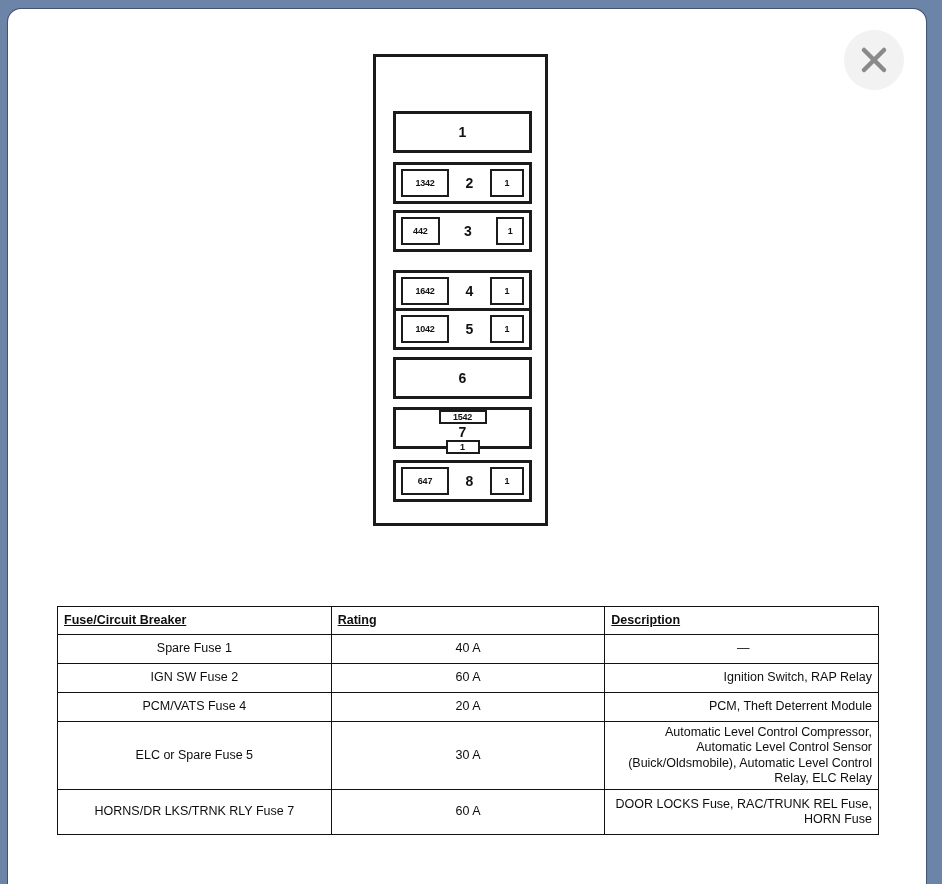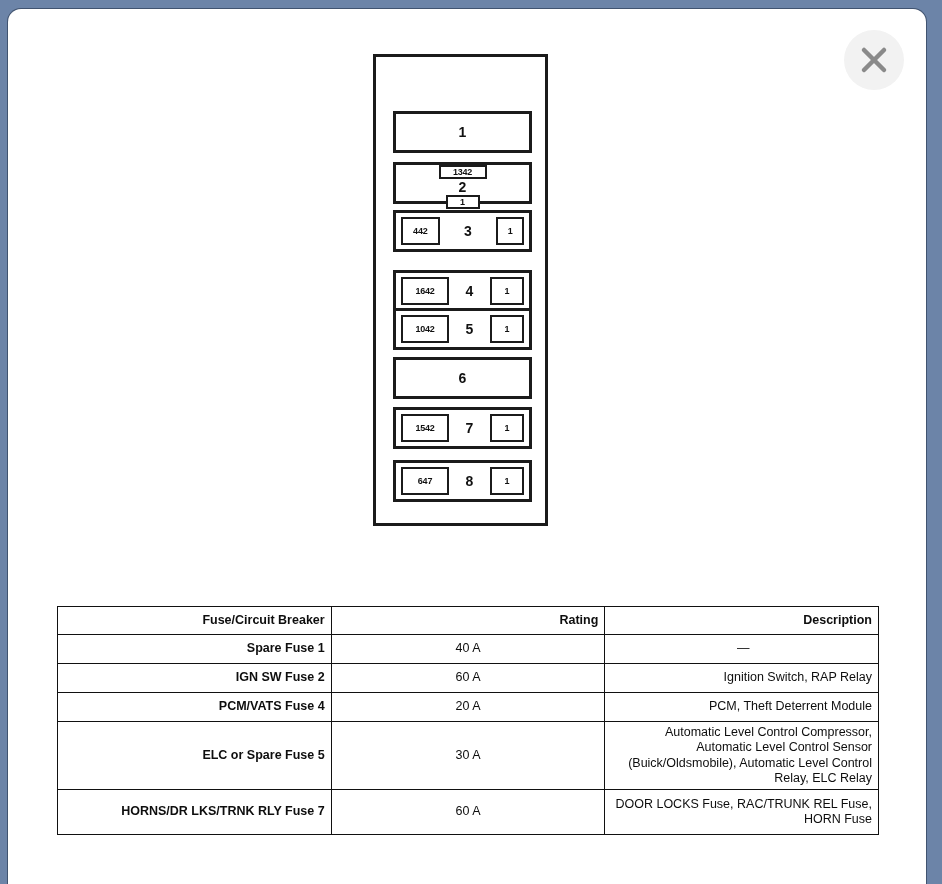--- a/index.html
+++ b/index.html
@@ -135,27 +135,27 @@
   #legend-table th,
   #legend-table td {
     border: 1.6px solid #111;
     font-size: 12.5px;
     color: #0e0e0e;
     padding: 3px 6px;
     line-height: 1.22;
   }
   #legend-table thead th {
     font-weight: bold;
-    text-align: right;
+    text-align: left;
     height: 21px;
+    text-decoration: underline;
   }
   #legend-table td.c-name {
-    text-align: right;
+    text-align: center;
     width: 231px;
-    font-weight: bold;
   }
   #legend-table td.c-rating {
     text-align: center;
     width: 108px;
     border-radius: 9px;
   }
   #legend-table td.c-desc {
     text-align: right;
     padding-left: 9px;
   }
@@ -176,21 +176,21 @@
       <line x1="40" y1="20" x2="20" y2="40" stroke="#8a8a8a" stroke-width="4.5" stroke-linecap="round"></line>
     </svg>
   </button>
 
   <div id="figure-area">
 
     <div id="fuse-block">
         <div class="slot wide" style="top: 54px;">
           <span>1</span>
         </div>
-        <div class="slot triple" style="top: 105px; flex-direction: column;">
+        <div class="slot triple" style="top: 105px;">
           <div class="cell-left">1342</div>
           <div class="cell-mid">2</div>
           <div class="cell-right">1</div>
         </div>
         <div class="slot triple" style="top: 153px; gap: 19px;">
           <div class="cell-left">442</div>
           <div class="cell-mid">3</div>
           <div class="cell-right">1</div>
         </div>
         <div class="slot triple" style="top: 202px; margin-top: 11px;">
@@ -199,21 +199,21 @@
           <div class="cell-right">1</div>
         </div>
         <div class="slot triple" style="top: 251px;">
           <div class="cell-left">1042</div>
           <div class="cell-mid">5</div>
           <div class="cell-right">1</div>
         </div>
         <div class="slot wide" style="top: 300px;">
           <span>6</span>
         </div>
-        <div class="slot triple" style="top: 350px;">
+        <div class="slot triple" style="top: 350px; flex-direction: column;">
           <div class="cell-left">1542</div>
           <div class="cell-mid">7</div>
           <div class="cell-right">1</div>
         </div>
         <div class="slot triple" style="top: 403px;">
           <div class="cell-left">647</div>
           <div class="cell-mid">8</div>
           <div class="cell-right">1</div>
         </div>
       </div>

